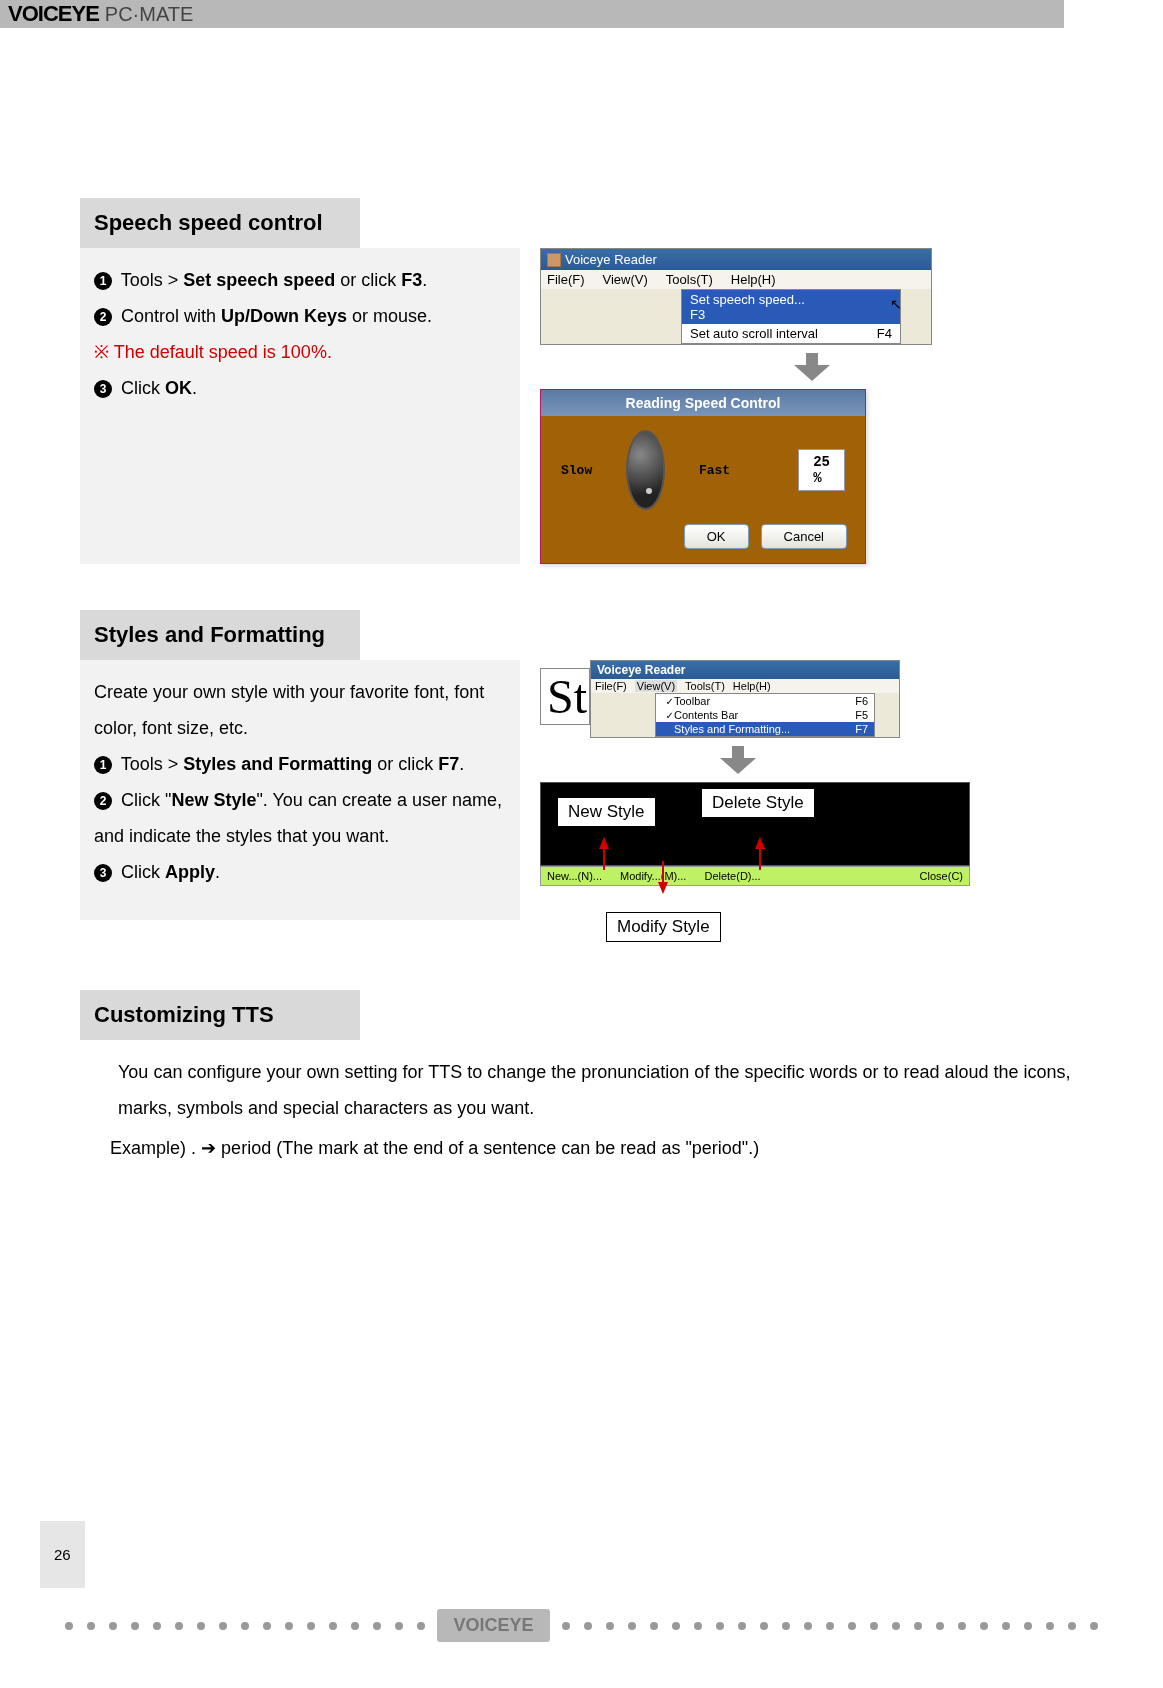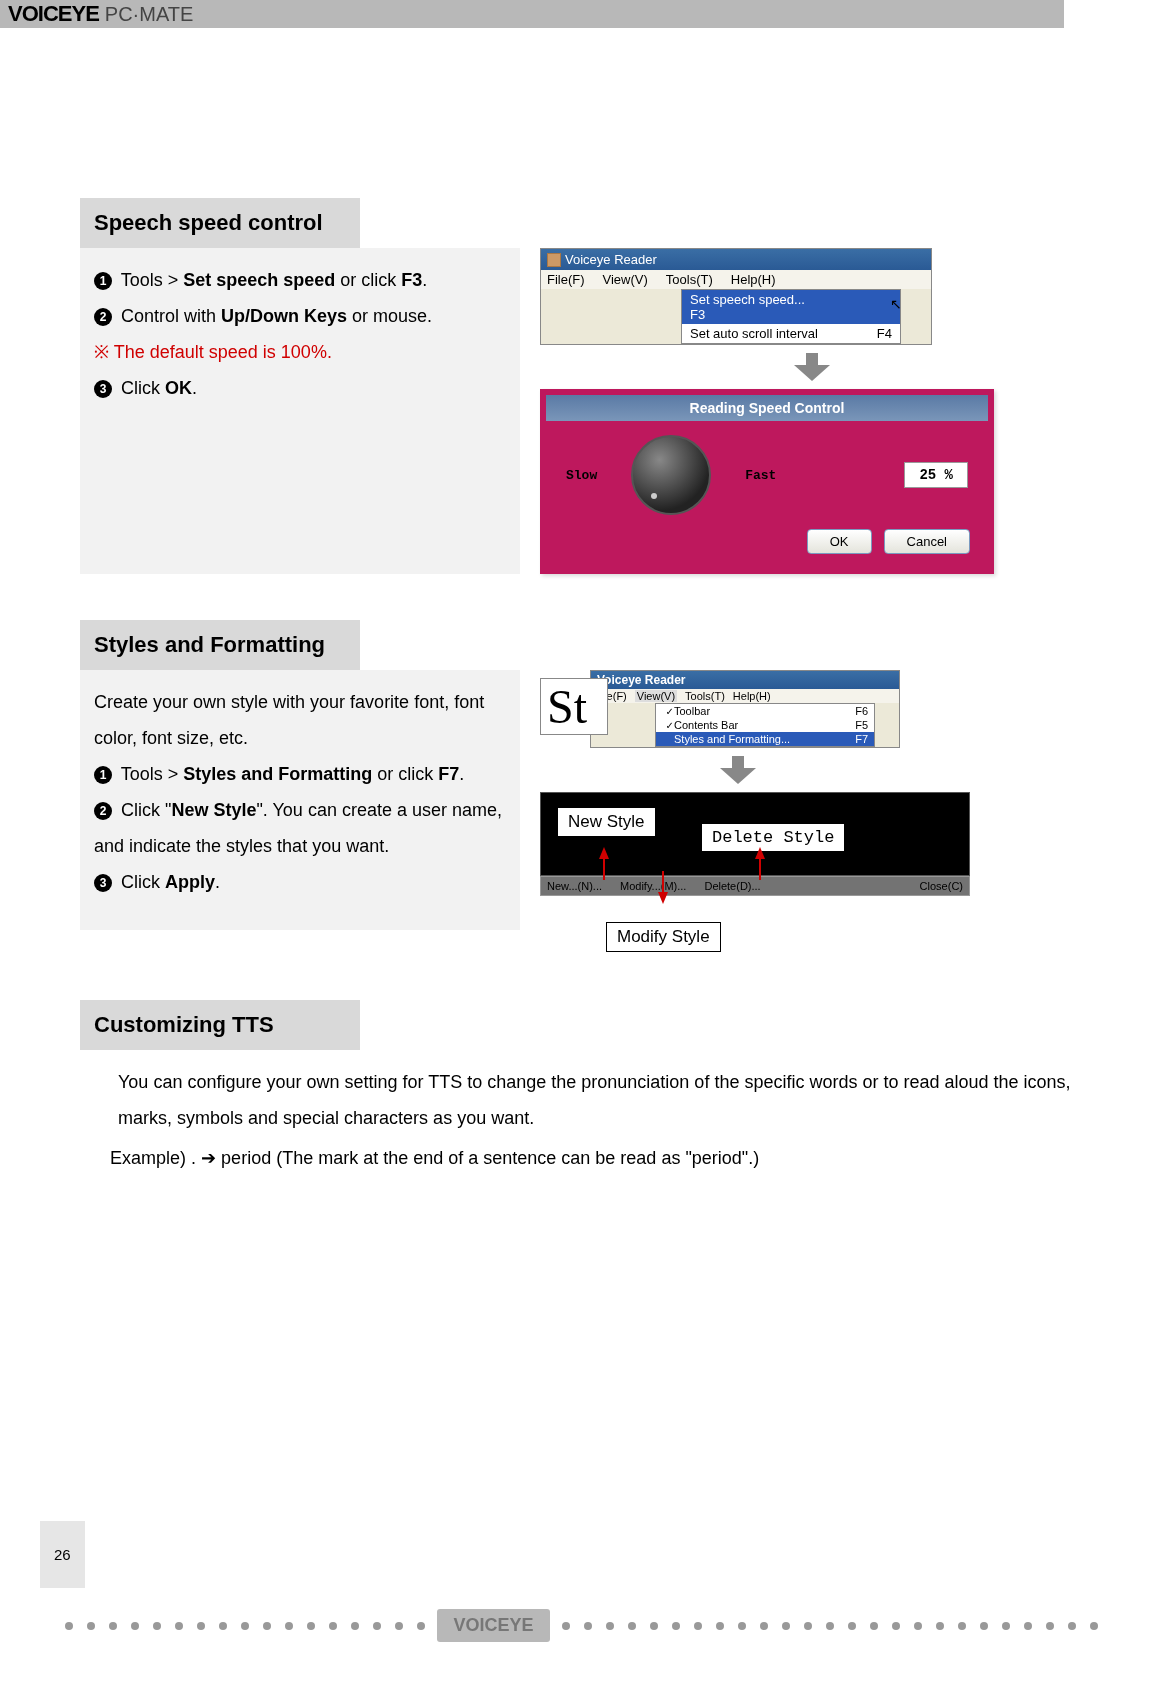--- a/index.html
+++ b/index.html
@@ -119,23 +119,23 @@
   }
   .down-arrow::after {
     content:"";
     position:absolute;
     left:0; top:12px;
     border-left:18px solid transparent;
     border-right:18px solid transparent;
     border-top:16px solid #888;
   }
   .dialog {
-    background: #be185d;
-    border: 6px solid #be185d;
-    width: 454px;
+    background: #a16207;
+    border: 1px solid #be185d;
+    width: 326px;
     font-family: Tahoma, sans-serif;
     box-shadow: 2px 2px 4px rgba(0,0,0,0.15);
   }
   .dialog-title {
     background: linear-gradient(#5a7aa5,#7a96b9);
     color:#fff;
     text-align:center;
     padding:5px;
     font-size:14px;
     font-weight:bold;
@@ -244,40 +244,40 @@
     border-bottom:12px solid #d00000;
   }
   .red-up-arrow::after{
     content:"";
     position:absolute;
     left:-1px; top:11px;
     width:2px; height:22px;
     background:#d00000;
   }
   .styles-bottom {
-    background:#737373;
+    background:#bef264;
     border:1px solid #999;
     width:430px;
     padding:3px 6px;
     display:flex;
     gap:18px;
     font-size:11px;
     font-family:Tahoma,sans-serif;
     align-items:center;
   }
   .styles-bottom .spacer{flex:1;}
   .big-st {
     position:absolute;
     left:0; top:8px;
     font-family:"Times New Roman",serif;
     font-size:48px;
     background:#fff;
     border:1px solid #888;
     padding:0 6px;
-    width:68px;
+    width:50px;
     overflow:hidden;
   }
   .section3-body {
     font-size:18px;
     line-height:2.0;
     padding: 14px 0 0 30px;
   }
   .page-num {
     position:absolute;
     left: 40px;
@@ -416,21 +416,21 @@
                 <span><span class="chk"></span><span>Styles and Formatting...</span></span>
                 <span>F7</span>
               </div>
           </div>
         </div>
         <span class="down-arrow" style="margin-left:180px;"></span>
 
         <div style="position:relative;">
           <div class="styles-dlg">
             <div class="label-box" style="left:16px; top:14px;">New Style</div>
-            <div class="label-box" style="left:160px; top:30px;font-family:Liberation Mono, monospace;">Delete Style</div>
+            <div class="label-box" style="left:160px; top:5px;">Delete Style</div>
             <span class="red-up-arrow" style="left:58px; top:54px;"></span>
             <span class="red-up-arrow" style="left:214px; top:54px;"></span>
           </div>
           <div class="styles-bottom">
             <span>New...(N)...</span>
             <span>Modify...(M)...</span>
             <span>Delete(D)...</span>
             <span class="spacer"></span>
             <span>Close(C)</span>
           </div>

